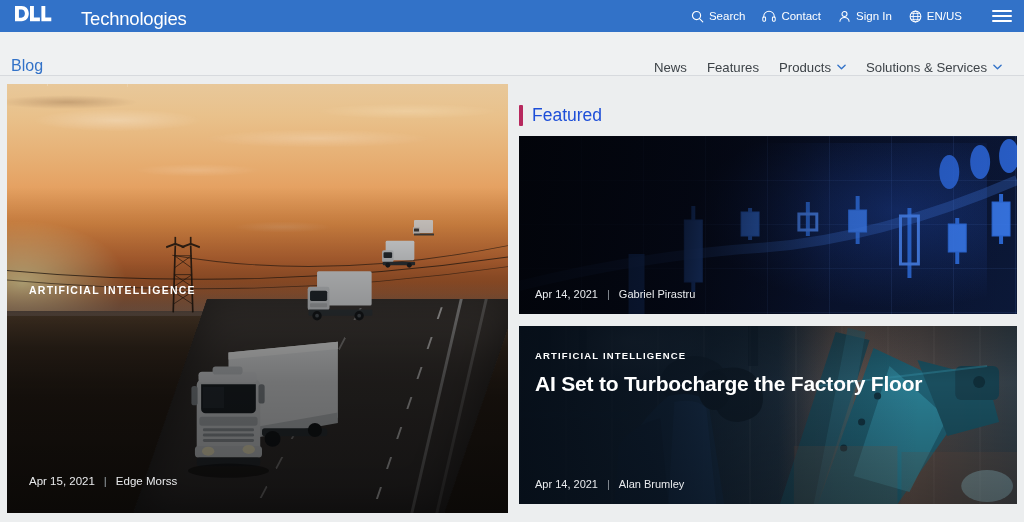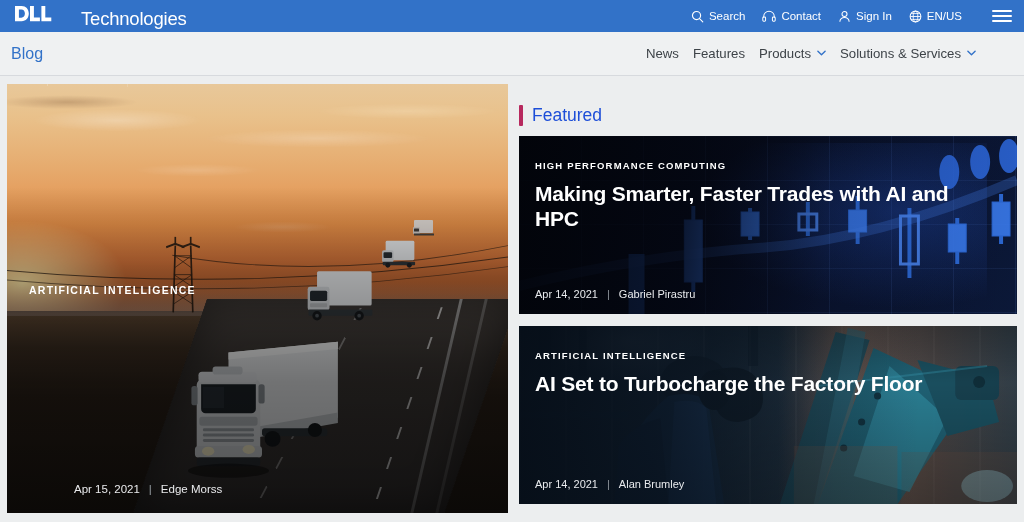--- a/index.html
+++ b/index.html
@@ -32,28 +32,28 @@
     margin-left:13px; width:20px; height:16px;
     display:flex; flex-direction:column; justify-content:space-between;
     cursor:pointer; padding:2px 0;
   }
   .hamburger span { display:block; height:1.6px; background:#ffffff; border-radius:1px; }
 
   
   .subnav {
     height:44px; background:#eff1f2;
     border-bottom:1px solid #d7dade;
-    display:flex; align-items:center; justify-content:space-between;
-    padding:0 26px 0 10px;
+    display:flex; align-items:flex-end; justify-content:space-between;
+    padding:0 0 0 10px;
   }
   .brand-blog {
     color:#3272c8; font-size:16px; font-weight:400; cursor:pointer;
     padding-left:1px;
   }
-  .subnav-links { display:flex; align-items:center; gap:14px; padding-right:22px; }
+  .subnav-links { display:flex; align-items:center; gap:20px; padding-right:22px; }
   .subnav-link {
     color:#3d4348; font-size:13.2px; cursor:pointer;
     display:flex; align-items:center; gap:6px; white-space:nowrap;
   }
   .chev {
     width:9px; height:9px; display:inline-block; position:relative; top:1px;
   }
   .chev svg { display:block; }
 
   
@@ -144,22 +144,22 @@
   .hero-text { position:absolute; left:22px; top:200px; right:40px; }
   .eyebrow {
     color:#ffffff; font-size:10.5px; font-weight:700;
     letter-spacing:1.25px; text-transform:uppercase;
   }
   .hero-title {
     color:#ffffff; font-size:32px; font-weight:700;
     line-height:1.17; margin-top:13px; letter-spacing:-0.3px;
   }
   .meta {
-    position:absolute; left:22px; bottom:18px;
-    color:#e9eaec; font-size:11.5px; display:flex; align-items:center; gap:9px;margin-left:45px;
+    position:absolute; left:22px; bottom:26px;
+    color:#e9eaec; font-size:11.5px; display:flex; align-items:center; gap:9px;
   }
   .meta .sep { color:#9aa0a6; }
 
   
   .featured { flex:1 1 auto; display:flex; flex-direction:column; min-width:0; }
   .featured-head {
     display:flex; align-items:center; gap:9px;
     height:42px; padding-left:0px; margin-top:10px;
   }
   .accent-bar { width:4px; height:21px; background:#b7295e; border-radius:1px; flex:0 0 auto; }
@@ -473,24 +473,20 @@
           <g fill="#2e6ae0" opacity=".85">
             <ellipse cx="432" cy="36" rx="10" ry="17"></ellipse>
             <ellipse cx="463" cy="26" rx="10" ry="17"></ellipse>
             <ellipse cx="492" cy="20" rx="10" ry="17"></ellipse>
           </g>
           <path d="M0 150 Q120 120 240 112 T500 44" fill="none" stroke="rgba(70,130,240,.28)" stroke-width="10"></path>
         </svg>
         <div class="fade"></div>
       </div>
 
-      <div class="card-text">
-        <div class="card-eyebrow">HIGH PERFORMANCE COMPUTING</div>
-        <div class="card-title">Making Smarter, Faster Trades with AI and HPC</div>
-      </div>
       <div class="card-meta">
         <span>Apr 14, 2021</span>
         <span class="sep">|</span>
         <span>Gabriel Pirastru</span>
       </div>
     </div>
 
     <div class="card">
       <div class="art-factory">
         <div class="bg"></div>

